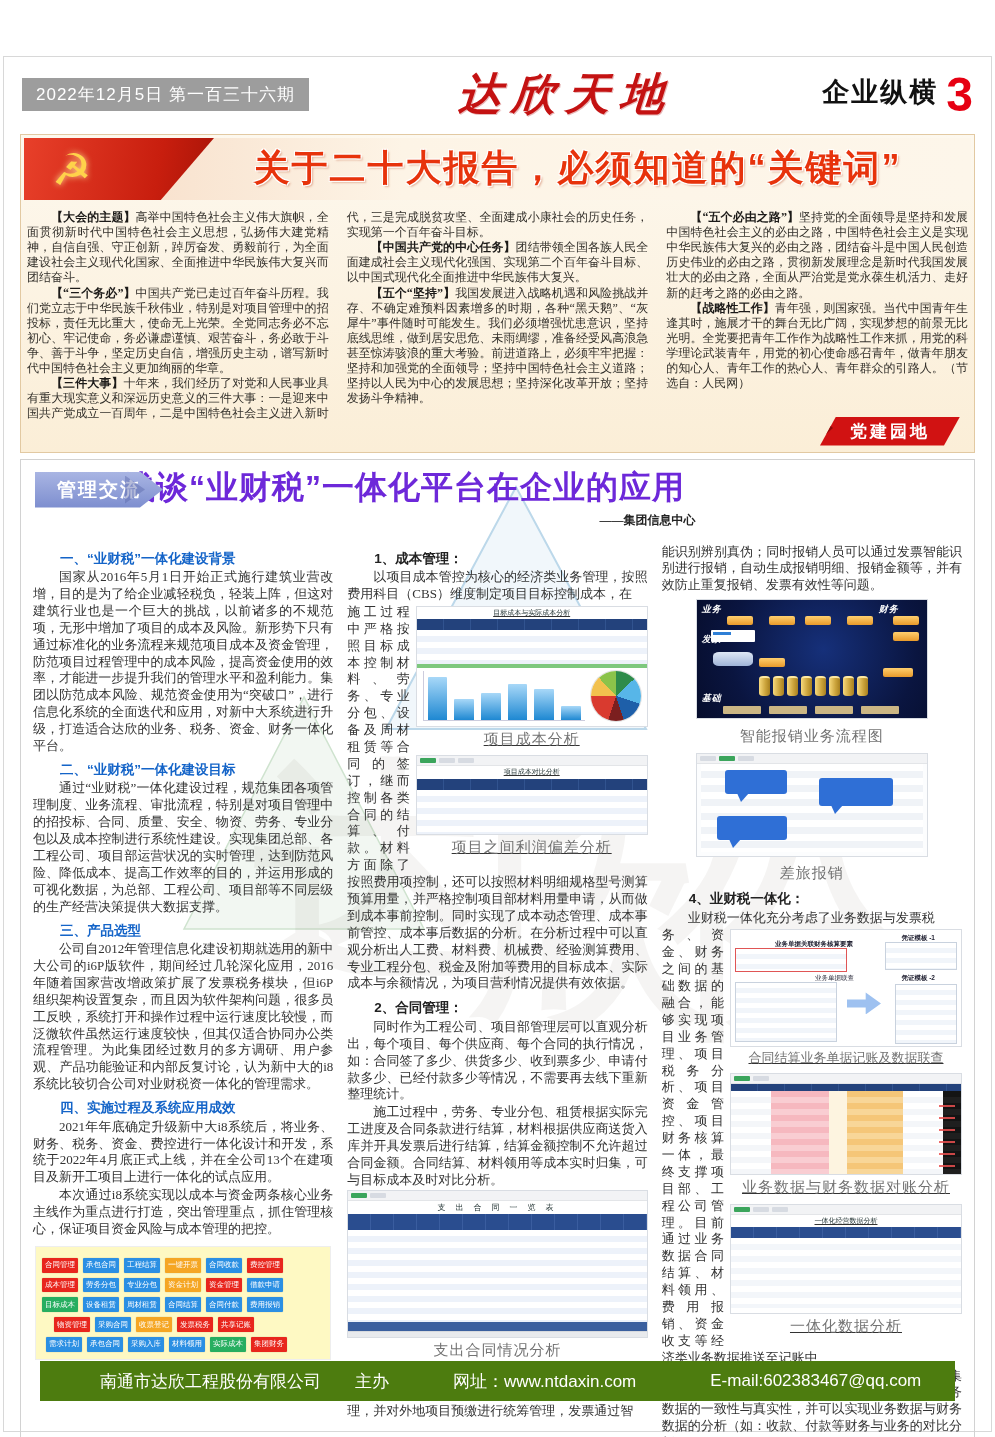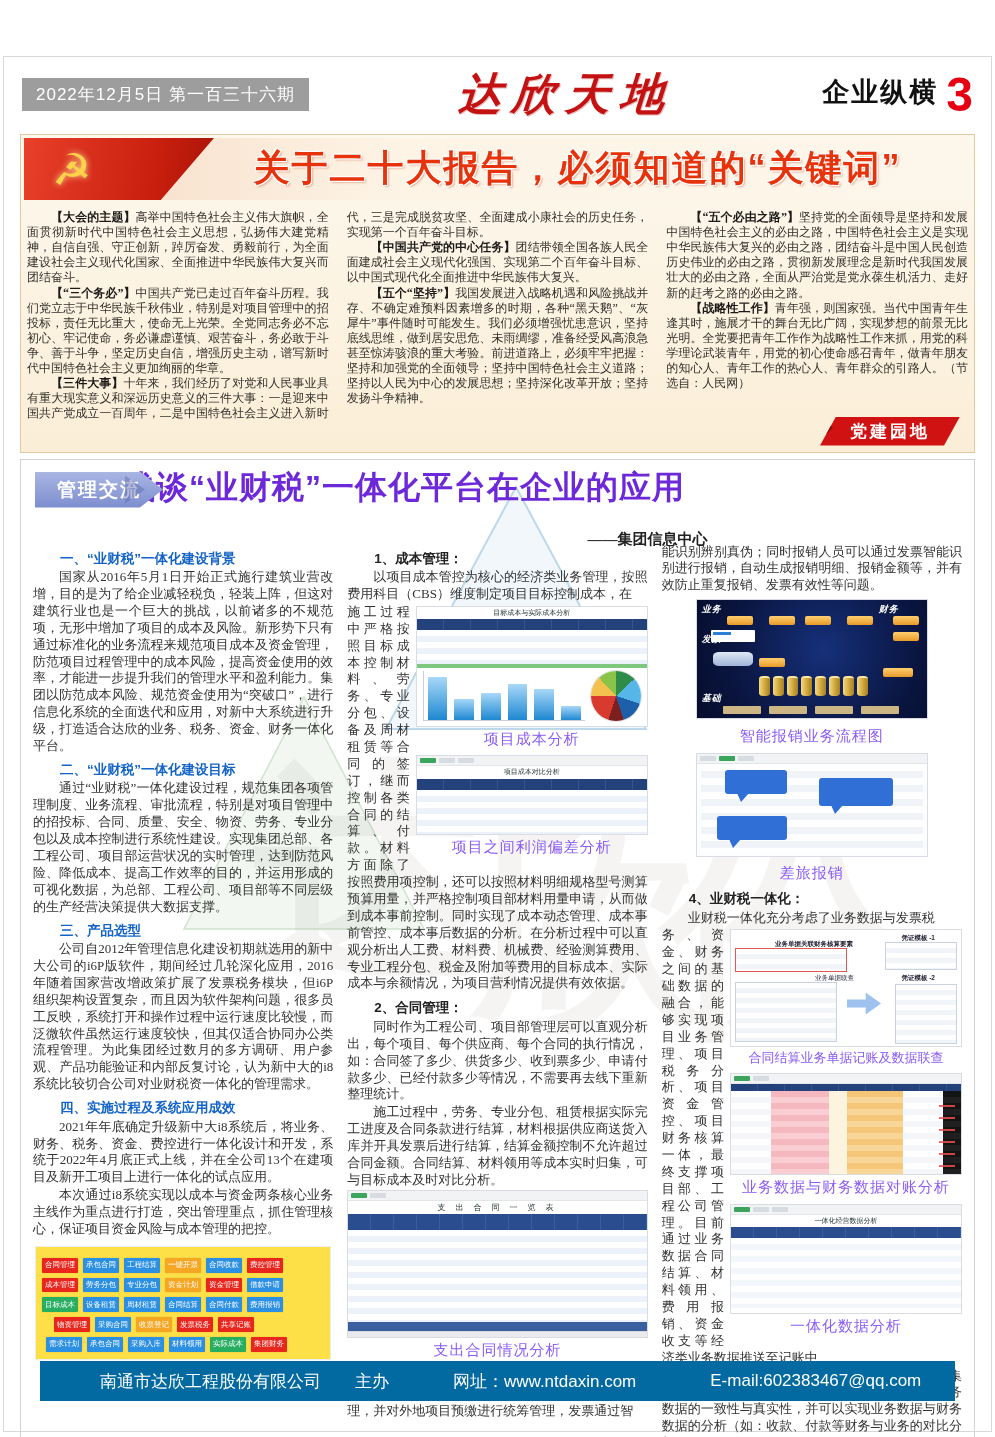--- a/index.html
+++ b/index.html
@@ -28,31 +28,31 @@
   .a1-body b{color:#1c1a18;}
   .a1-badge{position:absolute;right:14px;bottom:6px;background:#d11212;color:#fff;font-weight:bold;font-size:17px;letter-spacing:3px;padding:3px 30px;clip-path:polygon(16px 0,100% 0,calc(100% - 16px) 100%,0 100%);}
   .a1-badge::before{content:"";position:absolute;left:4px;top:3px;border-left:9px solid #8f0b0b;border-top:8px solid transparent;border-bottom:8px solid transparent;}
 
   
   .article2{margin:6px 16px 0;border:1px solid #d2d2d2;padding:6px 12px 12px;position:relative;background:transparent;}
   .a2-head{position:relative;height:74px;}
   .a2-badge{position:absolute;left:2px;top:6px;width:128px;height:36px;background:linear-gradient(180deg,#a9b5e3,#7d8ecf);color:#fff;font-weight:bold;font-size:19px;letter-spacing:2px;display:flex;align-items:center;justify-content:center;clip-path:polygon(0 0,82% 0,100% 50%,82% 100%,0 100%);}
   .a2-badge::after{content:"";position:absolute;right:18px;top:4px;width:20px;height:28px;background:rgba(90,105,170,.45);clip-path:polygon(0 0,100% 50%,0 100%);}
   .a2-title{padding-left:90px;font-size:32px;font-weight:bold;color:#6d28d9;letter-spacing:1px;white-space:nowrap;}
-  .a2-subtitle{text-align:center;padding-left:300px;font-size:15px;font-weight:bold;color:#222;margin-top:20px;font-family:"Liberation Serif",serif;}
+  .a2-subtitle{text-align:center;padding-left:300px;font-size:12px;font-weight:bold;color:#222;margin-top:2px;font-family:"Liberation Serif",serif;}
   .a2-cols{display:flex;gap:14px;margin-top:4px;}
   .col{flex:1 1 0;min-width:0;font-family:"Liberation Serif",serif;font-size:13px;line-height:1.3;color:#333;text-align:justify;}
   .col h4{margin:6px 0 2px;font-size:13.5px;color:#222;font-family:"Liberation Sans",sans-serif;text-indent:2em;font-weight:bold;}
   .col h4.blue{color:#1464c8;}
   .col p{margin:0 0 1px;text-indent:2em;}
   .col p.cont{text-indent:0;}
 
   
-  .float-r{float:right;width:232px;margin:2px 0 4px 6px;}
-  .caption{text-align:center;font-family:"Liberation Serif",serif;font-size:15px;color:#8b5cf6;letter-spacing:1px;margin:3px 0 6px;}
+  .float-r{float:right;width:232px;margin:2px 0 4px 6px;text-decoration:underline;}
+  .caption{text-align:center;font-family:"Liberation Serif",serif;font-size:15px;color:#737373;letter-spacing:1px;margin:3px 0 6px;}
   .caption.sm{font-size:13px;letter-spacing:0;}
 
   
   .shot{border:1px solid #d9dde3;background:#fff;position:relative;overflow:hidden;}
   .shot-title{font-size:7px;color:#233;text-align:center;padding:2px 0 1px;white-space:nowrap;}
   .shot-title.sp{letter-spacing:4px;font-size:8px;}
   .toolbar{height:9px;background:#f2f3f5;border-bottom:1px solid #e3e5e8;display:flex;align-items:center;gap:3px;padding:0 3px;}
   .chip{display:inline-block;width:16px;height:5px;background:#d7dbe2;border-radius:1px;}
   .chip.g{background:#3ba55c;}
   .tbl-head{height:11px;background:repeating-linear-gradient(90deg,#23427c 0 26px,#31538f 26px 27px);}
@@ -123,35 +123,35 @@
   .rc-orange{width:56px;background:repeating-linear-gradient(180deg,#f5c678 0 6px,#f8d698 6px 12px);}
   .rc-white{width:40px;background:repeating-linear-gradient(180deg,#fff 0 6px,#f4f6f9 6px 12px);}
   .rc-black{flex:1;background:repeating-linear-gradient(180deg,#141414 0 6px,#1f1f1f 6px 12px);position:relative;}
   .rc-black::after{content:"";position:absolute;right:6px;top:4px;bottom:4px;width:16px;background:repeating-linear-gradient(180deg,transparent 0 10px,rgba(235,80,80,.85) 10px 12px);}
 
   
   .integrated-shot{width:230px;height:108px;}
   .int-rows{height:70px;background:repeating-linear-gradient(180deg,#fff 0 6px,#f3f6fa 6px 12px),repeating-linear-gradient(90deg,rgba(120,140,170,.12) 0 1px,transparent 1px 18px);}
 
   
-  .flowchart{margin:8px 2px 0;background:#fde047;border:1px solid #eee;padding:6px 4px 2px;}
+  .flowchart{margin:8px 2px 0;background:#fef9c3;border:1px solid #eee;padding:6px 4px 2px;}
   .fc-row{display:flex;gap:5px;margin:5px 2px;align-items:center;}
   .fc-row:nth-child(4){margin-left:14px;}
   .fc-row:nth-child(5){margin-left:6px;}
   .fc-node{font-size:7.5px;color:#fff;padding:2.5px 3px;border-radius:1px;white-space:nowrap;font-family:"Liberation Sans",sans-serif;box-shadow:0 0 0 .5px rgba(0,0,0,.08);}
   .c-r{background:#e8261d;}
   .c-b{background:#2b8fe3;}
   .c-g{background:#27ae60;}
   .c-y{background:#f5a623;}
 
   
   .profit-shot{width:230px;}
 
   
-  .footer{position:absolute;left:36px;right:36px;bottom:30px;height:40px;background:#0369a1;display:flex;align-items:center;color:#fff;font-size:17px;padding:0 60px;box-sizing:border-box;white-space:nowrap;}
+  .footer{position:absolute;left:36px;right:36px;bottom:30px;height:40px;background:#4d7c0f;display:flex;align-items:center;color:#fff;font-size:17px;padding:0 60px;box-sizing:border-box;white-space:nowrap;}
   .footer span{display:inline-block;}
   .f-org{margin-right:34px;}
   .f-host{margin-right:64px;}
   .f-web{margin-right:74px;}
   .clear{clear:both;}
 </style>
 </head>
 <body>
 
 <div class="page">

